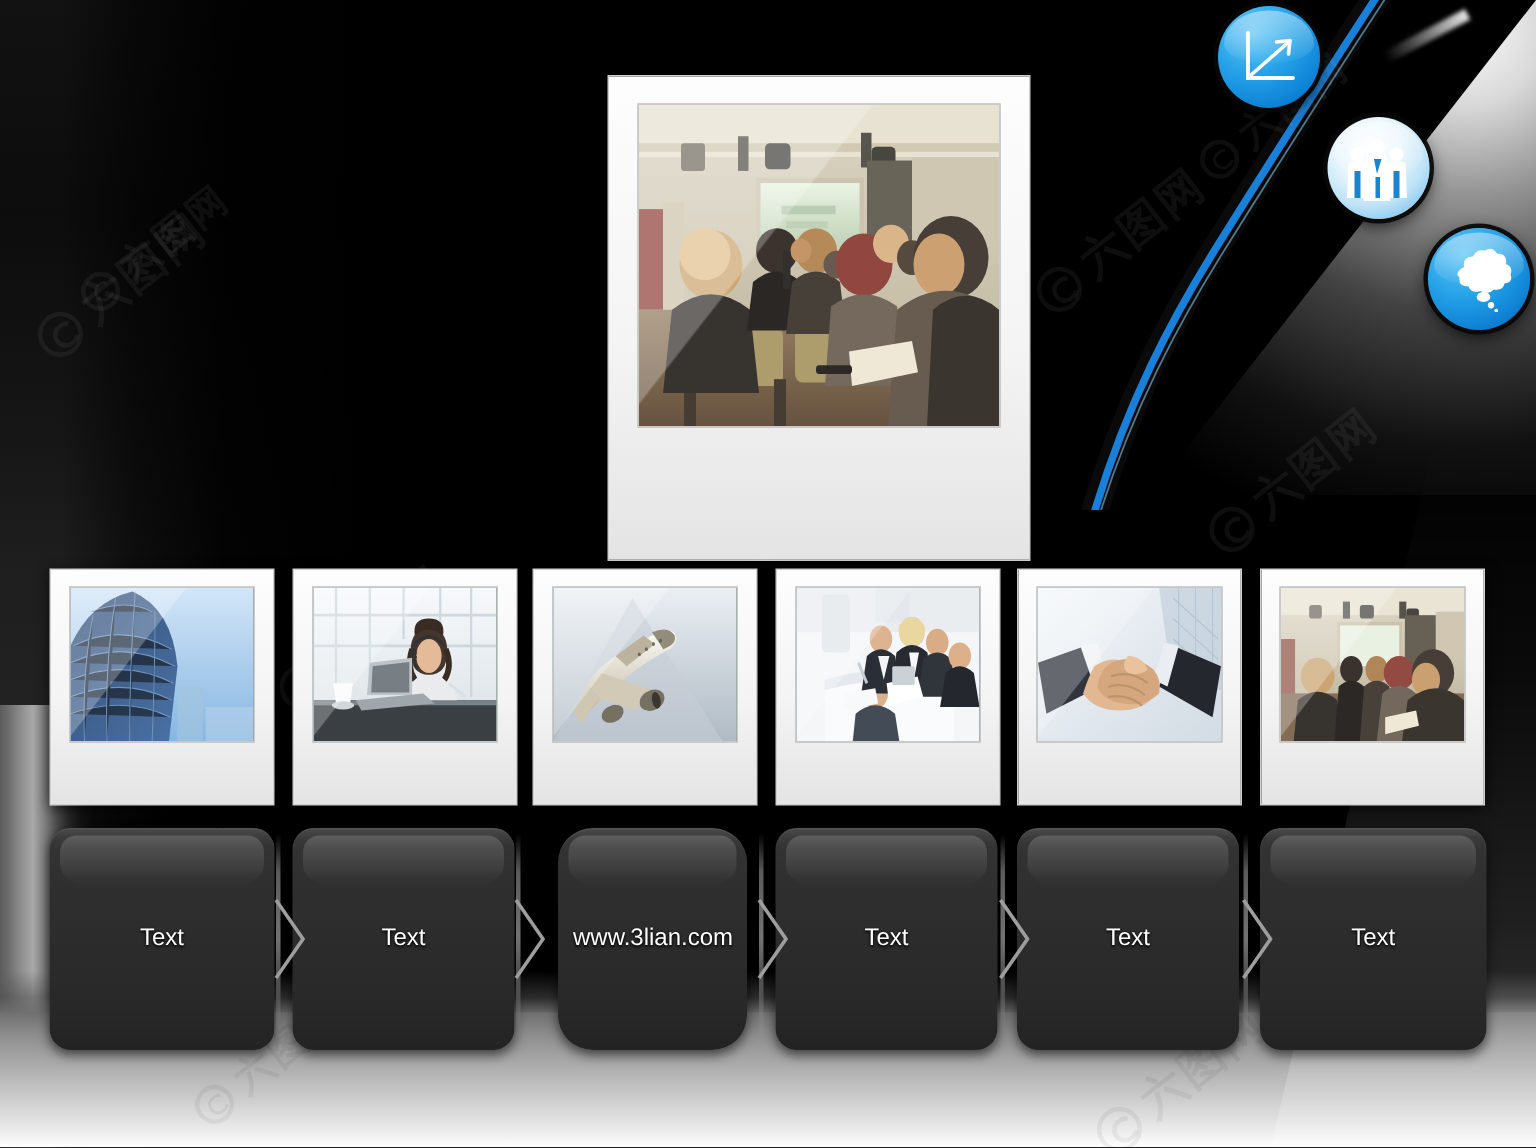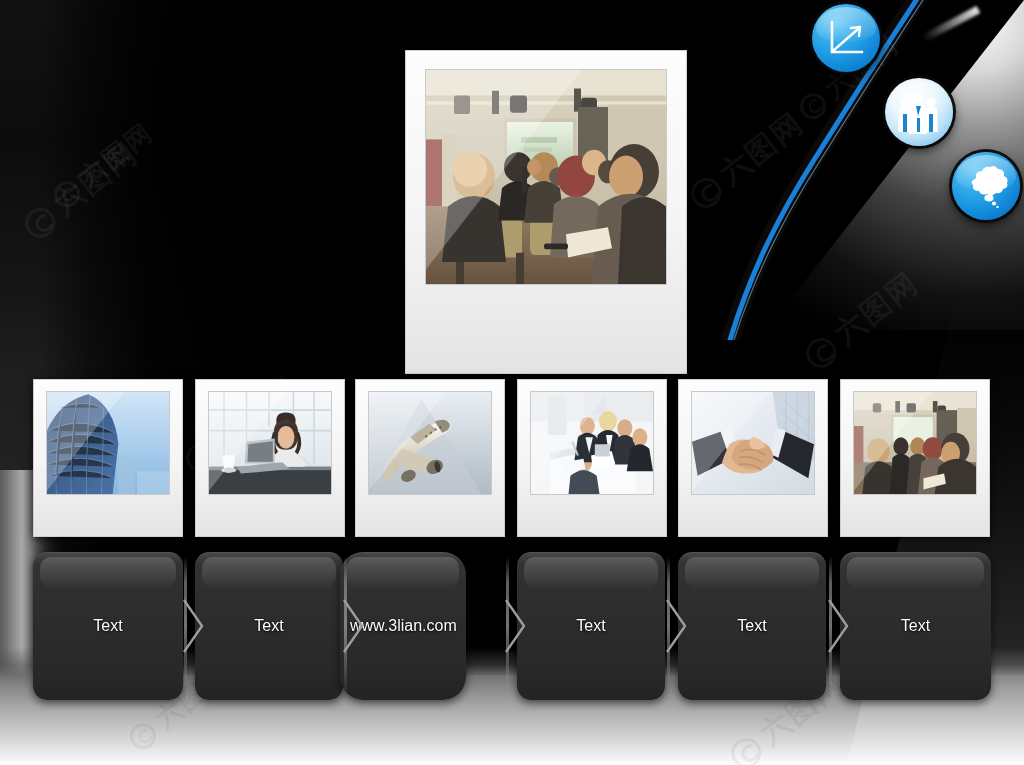--- a/index.html
+++ b/index.html
@@ -621,21 +621,21 @@
   </div>
 
   <div class="btn" style="left:33px;  width:150px;">
     <div class="gloss"></div>
     <div class="label">Text</div>
   </div>
   <div class="btn" style="left:195px; width:148px;">
     <div class="gloss"></div>
     <div class="label">Text</div>
   </div>
-  <div class="btn" style="left:340px; width:126px;border-radius:23px;">
+  <div class="btn" style="left:372px; width:126px;border-radius:23px;">
     <div class="gloss"></div>
     <div class="label">www.3lian.com</div>
   </div>
   <div class="btn" style="left:517px; width:148px;">
     <div class="gloss"></div>
     <div class="label">Text</div>
   </div>
   <div class="btn" style="left:678px; width:148px;">
     <div class="gloss"></div>
     <div class="label">Text</div>

